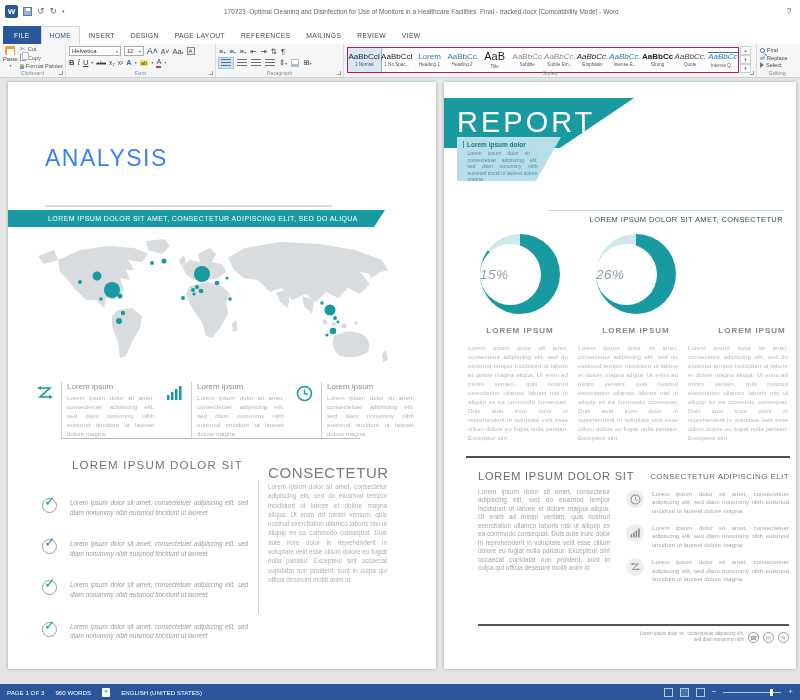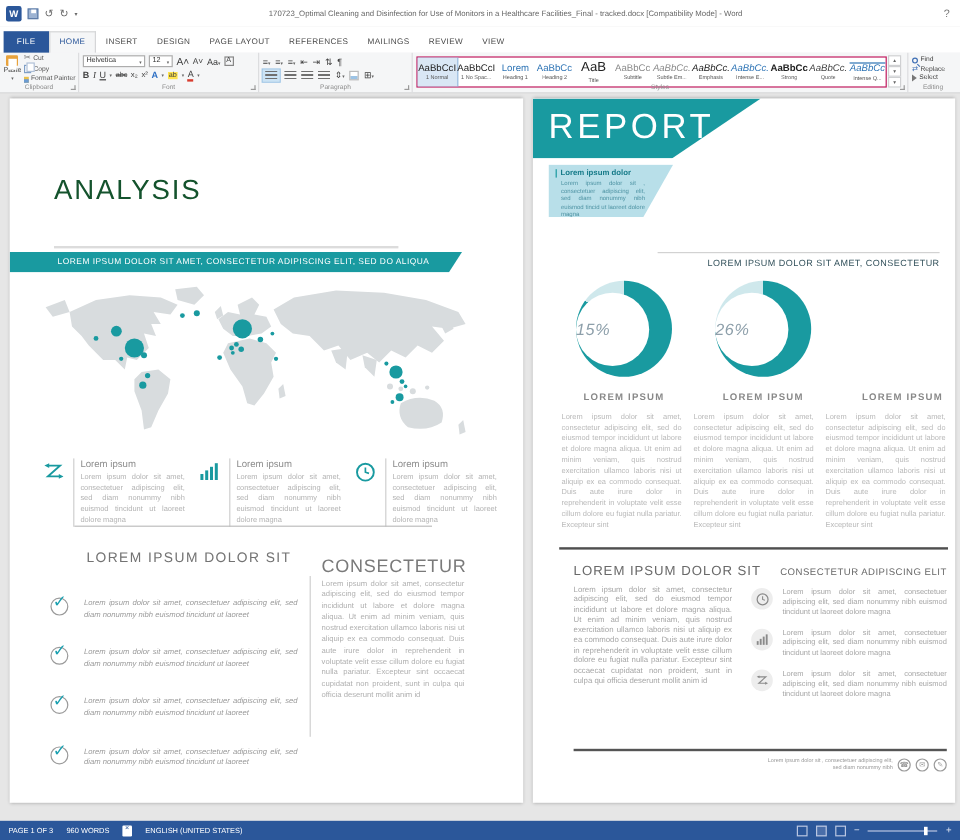--- a/index.html
+++ b/index.html
@@ -86,21 +86,21 @@
   .ico-repl{font-size:6px;color:#3f6fb5;line-height:1}
   .ico-sel{width:0;height:0;border-left:4px solid #777;border-top:3px solid transparent;border-bottom:3px solid transparent}
 
   
   #docarea{position:absolute;top:78px;left:0;right:0;bottom:16px;background:#e6e6e6;overflow:hidden}
   .page{position:absolute;top:4px;height:587px;background:#fff;box-shadow:0 0 3px rgba(0,0,0,.3)}
   #page1{left:8px;width:428px}
   #page2{left:444px;width:352px}
 
   
-  .p1-title{position:absolute;left:37px;top:62px;font-size:23px;line-height:29px;color:#14532d;letter-spacing:1.5px}
+  .p1-title{position:absolute;left:37px;top:62px;font-size:23px;line-height:29px;color:#3b82f6;letter-spacing:1.5px}
   .p1-underline{position:absolute;left:37px;top:123px;width:287px;height:2px;background:#dcdcdc}
   .p1-banner{position:absolute;left:0;top:128px;width:377px;height:17px;background:#199aa0;clip-path:polygon(0 0,100% 0,calc(100% - 11px) 100%,0 100%);color:#fff;font-size:7px;line-height:17px;padding-left:40px;letter-spacing:.4px;white-space:nowrap}
   .p1-map{position:absolute;left:22px;top:154px;width:390px;height:136px}
   .p1-features{position:absolute;left:28px;top:300px;width:378px;display:flex;gap:12px}
   .feature{display:flex;width:118px;flex:none}
   .f-ico{width:20px;flex:none;padding-top:3px}
   .f-div{width:1px;background:#cfcfcf;margin:0 5px;flex:none}
   .f-title{font-size:8px;color:#8c8c8c;margin-bottom:3px}
   .f-body{font-size:6.2px;line-height:1.45;color:#b3b3b3;text-align:justify}
   .p1-hr{position:absolute;left:54px;top:356px;width:298px;height:1px;background:#bdbdbd}
@@ -108,21 +108,21 @@
   .p1-checks{position:absolute;left:34px;top:416px;width:212px}
   .check-row{display:flex;margin-bottom:22px}
   .check-ico{width:15px;height:15px;border:1.4px solid #9a9a9a;border-radius:50%;position:relative;flex:none;margin-right:13px}
   .check-ico::after{content:"✓";position:absolute;left:1px;top:-6px;font-size:14px;color:#1aa0b0}
   .check-txt{font-size:6.4px;line-height:1.5;color:#9a9a9a;font-style:italic;text-align:justify;width:178px}
   .p1-vrule{position:absolute;left:250px;top:398px;width:1px;height:134px;background:#cfcfcf}
   .p1-cons-head{position:absolute;left:260px;top:382px;font-size:15px;color:#7a7a7a;letter-spacing:.6px}
   .p1-cons-body{position:absolute;left:260px;top:400px;width:119px;font-size:6.4px;line-height:1.45;color:#b0b0b0;text-align:justify}
 
   
-  .p2-banner{position:absolute;left:0;top:0;width:190px;height:50px;background:#199aa0;clip-path:polygon(0 0,100% 0,61% 100%,0 100%);color:#fff;font-size:29px;letter-spacing:3px;padding:8px 0 0 13px}
+  .p2-banner{position:absolute;left:0;top:16px;width:190px;height:50px;background:#199aa0;clip-path:polygon(0 0,100% 0,61% 100%,0 100%);color:#fff;font-size:29px;letter-spacing:3px;padding:8px 0 0 13px}
   .p2-infobox{position:absolute;left:13px;top:55px;width:104px;height:44px;background:#b8dfe9;clip-path:polygon(0 0,100% 0,76% 100%,0 100%);padding:4px 0 0 6px}
   .ib-head{font-size:6.5px;font-weight:bold;color:#157a88;border-left:1.5px solid #199aa0;padding-left:3px}
   .ib-body{font-size:5px;line-height:1.3;color:#4e93a3;text-align:justify;width:70px;margin-top:2px;margin-left:4.5px}
   .p2-heading{position:absolute;right:13px;top:95px;font-size:22px;color:#2e4d57;letter-spacing:2px;text-align:right}
   .p2-hline{position:absolute;left:104px;right:13px;top:128px;height:1px;background:#d2d2d2}
   .p2-sub{position:absolute;right:13px;top:133px;font-size:7.5px;color:#34525c;letter-spacing:.4px;text-align:right}
   .donut{position:absolute;top:152px;width:80px;height:80px;border-radius:50%;display:flex;align-items:center;}
   .donut::before{content:"";position:absolute;width:61px;height:61px;background:#fff;border-radius:50%}
   .donut .val{position:relative;font-size:13.5px;font-style:italic;color:#8d9faa;letter-spacing:.5px}
   .donut-label{position:absolute;top:244px;width:80px;text-align:center;font-size:8px;font-weight:bold;color:#898989;letter-spacing:1px}

